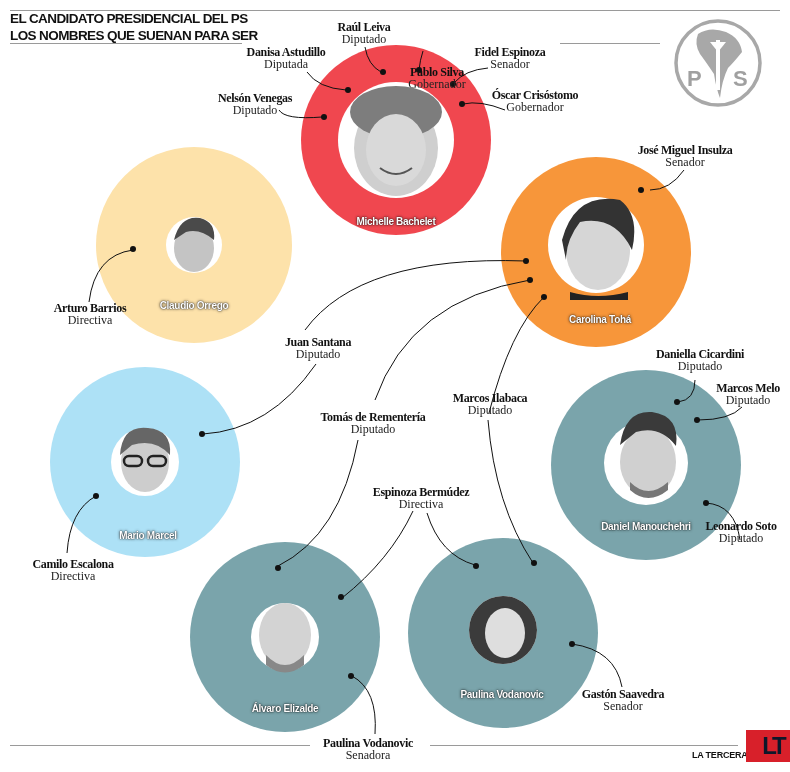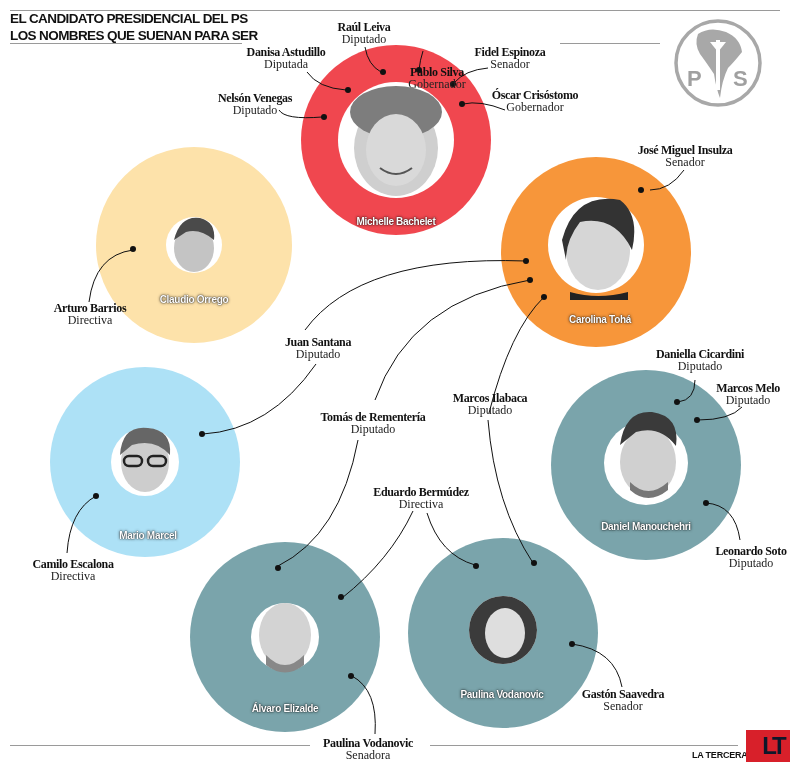--- a/index.html
+++ b/index.html
@@ -167,21 +167,21 @@
   <circle cx="48" cy="45" r="42" fill="none" stroke="#a8a8a8" stroke-width="3.5"></circle>
   <path d="M28 16 Q40 8 56 14 Q70 20 72 34 Q64 44 58 50 Q52 62 50 80 Q46 70 44 56 Q36 44 30 36 Q24 26 28 16 Z" fill="#a8a8a8"></path>
   <rect x="46" y="22" width="4" height="50" fill="#ffffff"></rect>
   <path d="M40 24 L56 24 L48 34 Z" fill="#ffffff"></path>
 </svg>
 <div style="position:absolute; left:687px; top:66px; font-size:22px; color:#a0a0a0; font-weight:bold;">P</div>
 <div style="position:absolute; left:733px; top:66px; font-size:22px; color:#a0a0a0; font-weight:bold;">S</div>
 
 <div class="ring-name" style="left:396px; top:216px;">Michelle Bachelet</div>
 <div class="ring-name" style="left:600px; top:314px;">Carolina Tohá</div>
-<div class="ring-name" style="left:194px; top:294px;">Claudio Orrego</div>
+<div class="ring-name" style="left:194px; top:300px;">Claudio Orrego</div>
 <div class="ring-name" style="left:148px; top:530px;">Mario Marcel</div>
 <div class="ring-name" style="left:646px; top:521px;">Daniel Manouchehri</div>
 <div class="ring-name" style="left:285px; top:703px;">Álvaro Elizalde</div>
 <div class="ring-name" style="left:502px; top:689px;">Paulina Vodanovic</div>
 
 <div class="lbl" style="left:364px; top:21px;">
   <span class="n">Raúl Leiva</span>
   <span class="r">Diputado</span>
 </div>
 <div class="lbl" style="left:437px; top:21px;margin-top:45px;">
@@ -233,32 +233,32 @@
 </div>
 
 <div class="lbl" style="left:700px; top:348px;">
   <span class="n">Daniella Cicardini</span>
   <span class="r">Diputado</span>
 </div>
 <div class="lbl" style="left:748px; top:382px;">
   <span class="n">Marcos Melo</span>
   <span class="r">Diputado</span>
 </div>
-<div class="lbl" style="left:741px; top:545px;margin-left:10px;">
+<div class="lbl" style="left:741px; top:520px;">
   <span class="n">Leonardo Soto</span>
   <span class="r">Diputado</span>
 </div>
 
 <div class="lbl" style="left:368px; top:737px;">
   <span class="n">Paulina Vodanovic</span>
   <span class="r">Senadora</span>
 </div>
 
 <div class="lbl" style="left:421px; top:486px;">
-  <span class="n">Eduardo Bermúdez</span>
+  <span class="n">Espinoza Bermúdez</span>
   <span class="r">Directiva</span>
 </div>
 <div class="lbl" style="left:623px; top:688px;">
   <span class="n">Gastón Saavedra</span>
   <span class="r">Senador</span>
 </div>
 
 <div class="brand">LA TERCERA</div>
 <div class="lt">LT</div>
 

